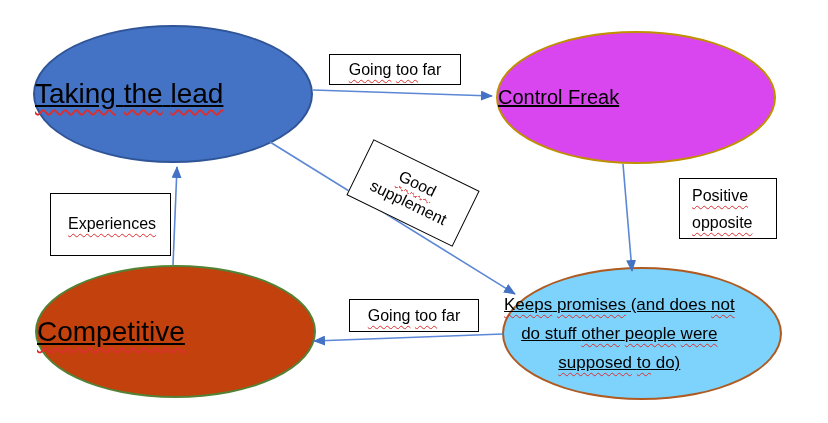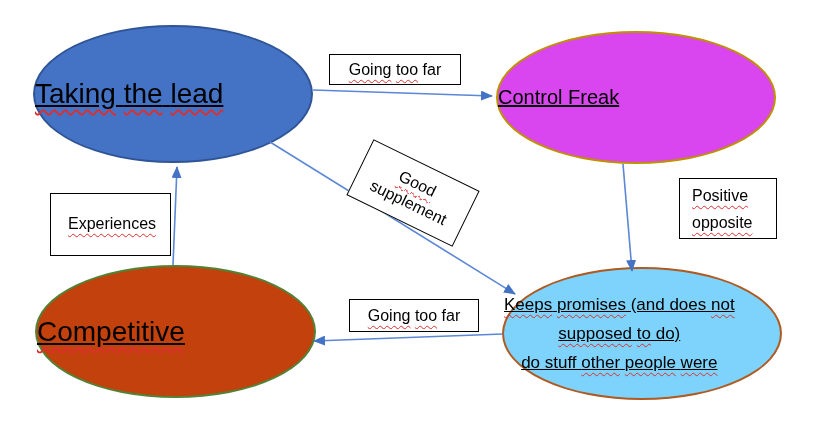--- a/index.html
+++ b/index.html
@@ -77,22 +77,22 @@
     <span class="node-label"><span>Control Freak</span></span>
   </div>
 
   <div class="ellipse big" id="el-competitive">
     <span class="node-label"><span class="sq">Competitive</span></span>
   </div>
 
   <div class="ellipse" id="el-keeps">
     <div class="node-label">
       <div><span class="sq">Keeps</span><span> </span><span class="sq">promises</span><span> (and does </span><span class="sq">not</span></div>
+      <div><span>do stuff </span><span class="sq">other</span><span> </span><span class="sq">people</span><span> </span><span class="sq">were</span></div>
       <div><span class="sq">supposed</span><span> </span><span class="sq">to</span><span> do)</span></div>
-      <div><span>do stuff </span><span class="sq">other</span><span> </span><span class="sq">people</span><span> </span><span class="sq">were</span></div>
     </div>
   </div>
 
   <svg class="wires" width="828" height="423" viewBox="0 0 828 423">
     <defs>
       <marker id="ah" viewBox="0 0 12 10" refX="11" refY="5" markerUnits="userSpaceOnUse" markerWidth="12" markerHeight="10" orient="auto">
         <path d="M0,0 L12,5 L0,10 Z" fill="#4472C4"></path>
       </marker>
     </defs>
     <line x1="313" y1="90" x2="492" y2="96" stroke="#5B87D5" stroke-width="1.6" marker-end="url(#ah)"></line>

